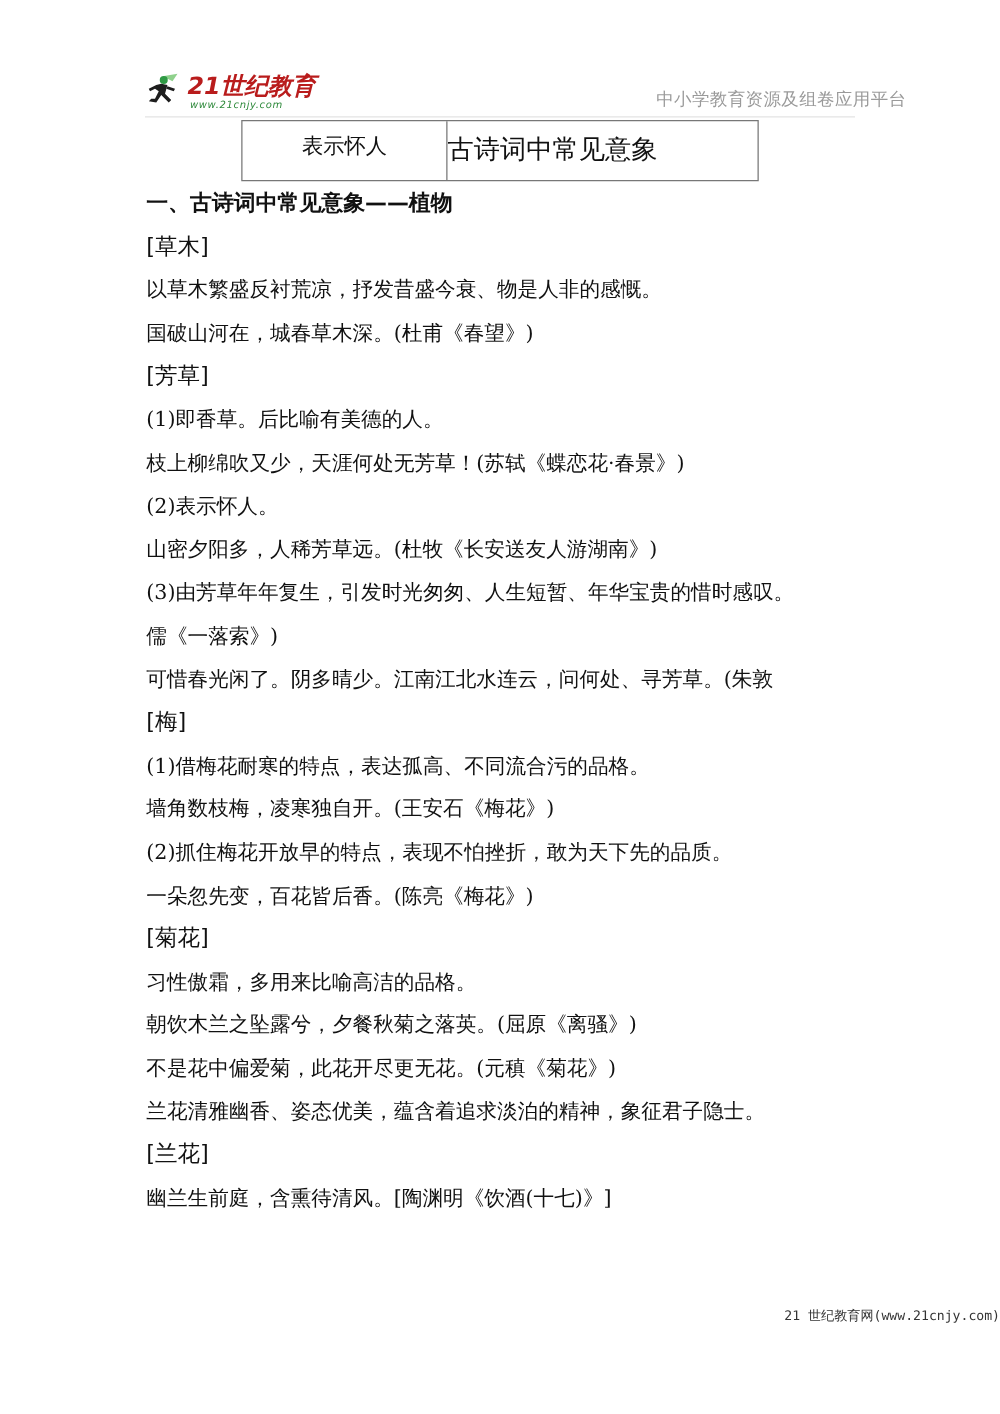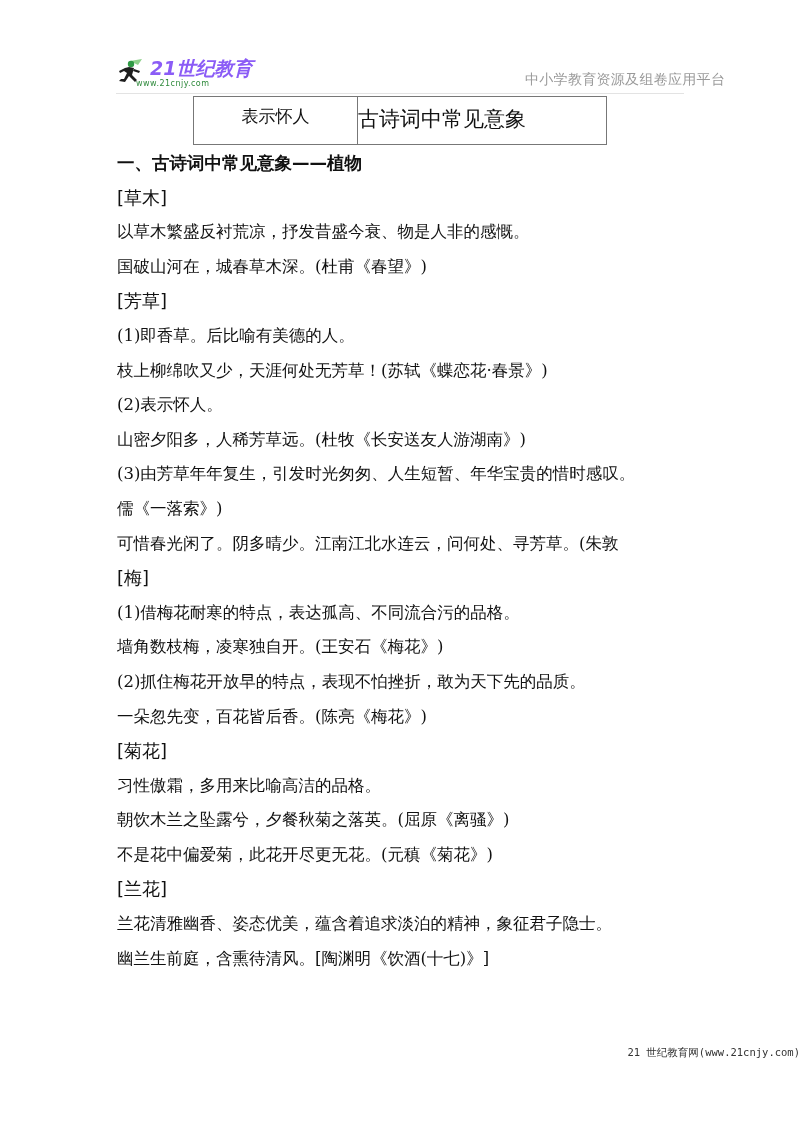--- a/index.html
+++ b/index.html
@@ -2,23 +2,23 @@
 <html><head>
   <meta charset="utf-8">
   <style>
     html, body { margin: 0; padding: 0; background: #ffffff; }
     body { width: 800px; height: 1131px; position: relative; overflow: hidden;
            font-family: "DejaVu Serif", "Liberation Serif", serif; color: #111; }
     .header { position: absolute; left: 0; top: 0; width: 800px; height: 92px; }
     .logo { position: absolute; left: 116px; top: 56px; width: 140px; height: 36px; }
     .logo-runner { position: absolute; left: 0; top: 2px; width: 30px; height: 30px; }
     .logo-title { position: absolute; left: 34px; top: 0px; font-family: "DejaVu Sans", sans-serif;
-                  font-weight: bold; font-style: italic; font-size: 19px; color: #8b5cf6; letter-spacing: 0px; }
-    .logo-url { position: absolute; left: 20px; top: 23px; font-family: "DejaVu Sans", sans-serif;
-                font-size: 8px; color: #2f8a3c; letter-spacing: 0.5px; }
+                  font-weight: bold; font-style: italic; font-size: 19px; color: #b91c1c; letter-spacing: 0px; }
+    .logo-url { position: absolute; left: 36px; top: 23px; font-family: "DejaVu Sans", sans-serif;
+                font-style: italic; font-size: 8px; color: #2f8a3c; letter-spacing: 0.5px; }
     .platform-text { position: absolute; left: 525px; top: 71px; font-family: "DejaVu Sans", sans-serif;
                      font-size: 14px; color: #9a9a9a; letter-spacing: 0.3px; text-align: center; }
     .header-line { position: absolute; left: 116px; top: 93px; width: 568px; height: 1px; background: #e3e3e3; }
 
     .title-table { position: absolute; left: 193px; top: 96px; width: 414px; height: 49px;
                    border: 1.5px solid #777; box-sizing: border-box; display: flex; }
     .title-cell-left { width: 164px; border-right: 1.5px solid #777; box-sizing: border-box;
                        text-align: center; padding-top: 8px; font-family: "DejaVu Sans", sans-serif; font-size: 17px; }
     .title-cell-right { flex: 1; text-align: left; padding-top: 8px; font-family: "DejaVu Sans", sans-serif; font-size: 21px; }
 
@@ -68,18 +68,18 @@
   <div class="line">可惜春光闲了。阴多晴少。江南江北水连云，问何处、寻芳草。(朱敦</div>
   <div class="line term">[梅]</div>
   <div class="line">(1)借梅花耐寒的特点，表达孤高、不同流合污的品格。</div>
   <div class="line">墙角数枝梅，凌寒独自开。(王安石《梅花》)</div>
   <div class="line">(2)抓住梅花开放早的特点，表现不怕挫折，敢为天下先的品质。</div>
   <div class="line">一朵忽先变，百花皆后香。(陈亮《梅花》)</div>
   <div class="line term">[菊花]</div>
   <div class="line">习性傲霜，多用来比喻高洁的品格。</div>
   <div class="line">朝饮木兰之坠露兮，夕餐秋菊之落英。(屈原《离骚》)</div>
   <div class="line">不是花中偏爱菊，此花开尽更无花。(元稹《菊花》)</div>
+  <div class="line">兰花清雅幽香、姿态优美，蕴含着追求淡泊的精神，象征君子隐士。</div>
   <div class="line term">[兰花]</div>
-  <div class="line">兰花清雅幽香、姿态优美，蕴含着追求淡泊的精神，象征君子隐士。</div>
   <div class="line">幽兰生前庭，含熏待清风。[陶渊明《饮酒(十七)》]</div>
 </div>
 
 <div class="footer">21 世纪教育网(www.21cnjy.com)</div>
 
 </body></html>

